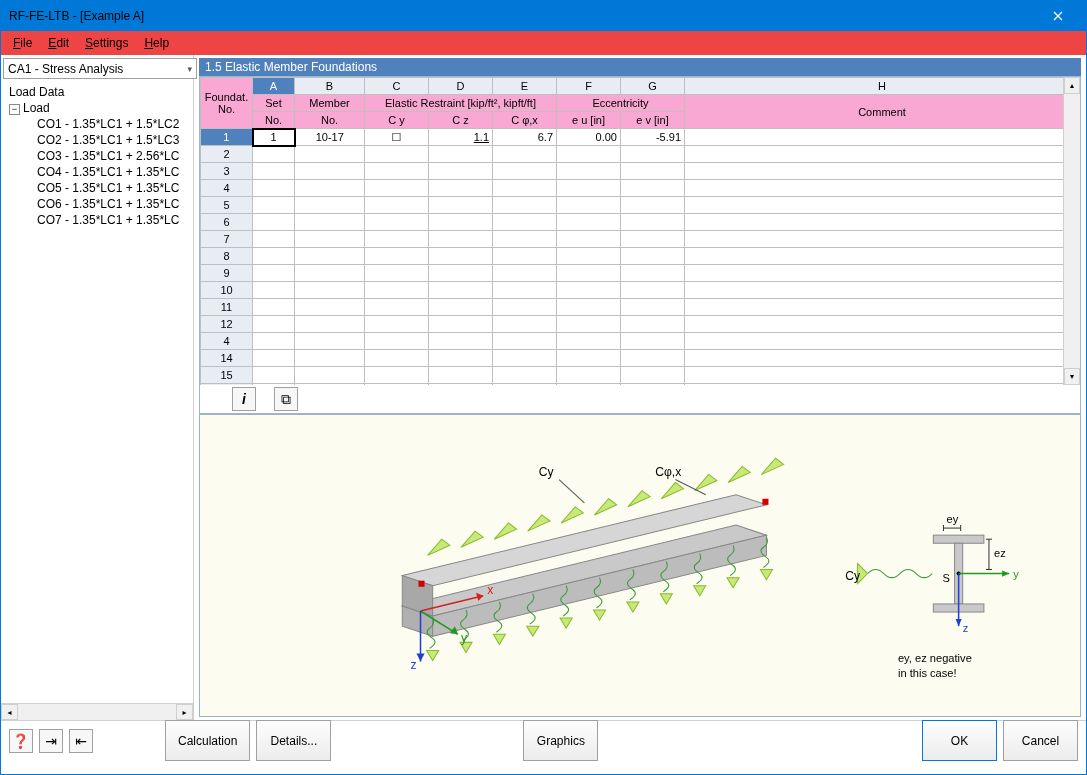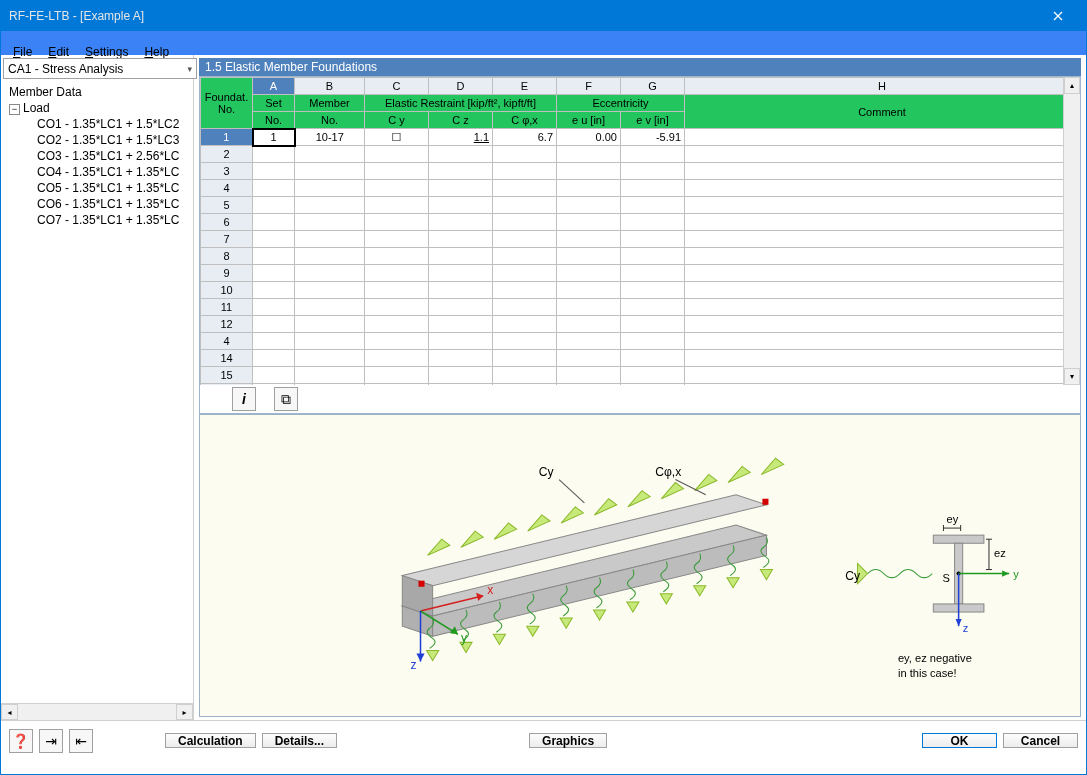--- a/index.html
+++ b/index.html
@@ -1,20 +1,20 @@
 <!DOCTYPE html>
 <html><head>
 <meta charset="utf-8">
 <style>
 * { box-sizing: border-box; margin: 0; padding: 0; }
 body { font-family: 'Segoe UI', Tahoma, sans-serif; font-size: 12px; background: #fff; width: 1087px; height: 775px; overflow: hidden; border: 1px solid #0078d7; }
-.titlebar { background: #0078d7; color: #e5e5e5; height: 30px; display: flex; align-items: center; padding: 0 8px; }
+.titlebar { background: #0078d7; color: #000000; height: 30px; display: flex; align-items: center; padding: 0 8px; }
 .titlebar-text { flex: 1; font-size: 12px; }
 .titlebar-close { width: 40px; height: 30px; display: flex; align-items: center; justify-content: center; cursor: pointer; }
-.menubar { height: 22px; display: flex; padding: 12px 4px; background: #3b82f6; }
+.menubar { height: 22px; display: flex; align-items: center; padding: 12px 4px; background: #ef4444; }
 .menu-item { padding: 2px 8px; cursor: pointer; }
 .menu-item .ul { text-decoration: underline; }
 .main-area { display: flex; height: 665px; }
 .left-panel { width: 193px; display: flex; flex-direction: column; border-right: 1px solid #d0d0d0; }
 .combo { width: 194px; height: 21px; border: 1px solid #a0a0a0; display: flex; align-items: center; padding: 0 4px; margin: 3px 2px; background: #fff; cursor: pointer; }
 .combo-text { flex: 1; }
 .combo-arrow { font-size: 9px; color: #555; }
 .tree { flex: 1; overflow: auto; padding: 2px 0; }
 .tree-root { padding-left: 6px; }
 .tree-node { padding: 1px 2px; cursor: pointer; white-space: nowrap; }
@@ -24,33 +24,33 @@
 .tree-toggle { display: inline-block; width: 11px; height: 11px; border: 1px solid #888; text-align: center; line-height: 9px; font-size: 9px; margin-right: 3px; background: #fff; color: #000; }
 .left-scroll { height: 17px; background: #f0f0f0; border-top: 1px solid #d0d0d0; display: flex; }
 .left-scroll .sb-btn { width: 17px; border: 1px solid #cfcfcf; display: flex; align-items: center; justify-content: center; font-size: 8px; }
 .left-scroll .sb-track { flex: 1; }
 .right-panel { flex: 1; display: flex; flex-direction: column; padding: 3px 5px; gap: 0; }
 .panel-title { background: #4f81bd; color: #fff; padding: 2px 6px; font-size: 12px; }
 .grid-container { border: 1px solid #9eb6ce; background: #fff; height: 338px; display: flex; flex-direction: column; }
 .grid-scroll { flex: 1; overflow: hidden; position: relative; }
 table.grid { border-collapse: collapse; width: 100%; table-layout: fixed; }
 table.grid th, table.grid td { border: 1px solid #bfbfbf; padding: 0 3px; height: 17px; font-size: 11px; text-align: center; background: #fff; }
-table.grid th { background: #22c55e; font-weight: normal; }
+table.grid th { background: #f9a8d4; font-weight: normal; }
 table.grid th.letter { background: #e8edf4; }
 table.grid th.letter.sel { background: #4f81bd; color: #fff; }
 table.grid td.rowhead { background: #e8edf4; }
 table.grid td.rowhead.sel { background: #4f81bd; color: #fff; }
 table.grid td.selcell { border: 2px solid #000; }
 .grid-vscroll { position: absolute; right: 0; top: 0; bottom: 0; width: 17px; background: #f0f0f0; border-left: 1px solid #cfcfcf; }
 .grid-vscroll .sb-btn { height: 17px; border: 1px solid #cfcfcf; display: flex; align-items: center; justify-content: center; font-size: 8px; }
 .grid-buttons { height: 28px; display: flex; align-items: center; padding: 2px 32px; gap: 18px; }
 .icon-btn { width: 24px; height: 24px; border: 1px solid #a0a0a0; background: #f7f7f7; display: flex; align-items: center; justify-content: center; cursor: pointer; font-size: 14px; }
 .diagram { flex: 1; border: 1px solid #9cb0c6; background: #fcfcf0; position: relative; }
 .bottom-bar { height: 40px; display: flex; align-items: center; padding: 6px 8px; gap: 6px; border-top: 1px solid #d0d0d0; }
-.btn { height: 15px; padding: 0 12px; border: 1px solid #a0a0a0; background: linear-gradient(#fdfdfd,#ececec); cursor: pointer; min-width: 75px; font-size: 12px; font-family: inherit; font-weight: bold; }
+.btn { height: 41px; padding: 0 12px; border: 1px solid #a0a0a0; background: linear-gradient(#fdfdfd,#ececec); cursor: pointer; min-width: 75px; font-size: 12px; font-family: inherit; }
 .btn.primary { border: 1px solid #0078d7; }
 .spacer { flex: 1; }
 </style>
 </head>
 <body>
 
 <div class="titlebar">
   <span class="titlebar-text">RF-FE-LTB - [Example A]</span>
   <div class="titlebar-close">
     <svg width="10" height="10" viewBox="0 0 10 10">
@@ -67,21 +67,21 @@
 </div>
 
 <div class="main-area">
   <div class="left-panel">
     <div class="combo">
       <span class="combo-text">CA1 - Stress Analysis</span>
       <span class="combo-arrow">▾</span>
     </div>
     <div class="tree">
       <div class="tree-root">
-        <div class="tree-node"><span>Member Data</span></div>
+        <div class="tree-node"><span>Load Data</span></div>
         <div class="tree-node" style="padding-left:2px"><span class="tree-toggle">−</span><span>Load</span></div>
         <div class="tree-children2" id="tree-loads">
             <div class="tree-node">CO1 - 1.35*LC1 + 1.5*LC2</div>
             <div class="tree-node">CO2 - 1.35*LC1 + 1.5*LC3</div>
             <div class="tree-node">CO3 - 1.35*LC1 + 2.56*LC</div>
             <div class="tree-node">CO4 - 1.35*LC1 + 1.35*LC</div>
             <div class="tree-node">CO5 - 1.35*LC1 + 1.35*LC</div>
             <div class="tree-node">CO6 - 1.35*LC1 + 1.35*LC</div>
             <div class="tree-node">CO7 - 1.35*LC1 + 1.35*LC</div>
           </div>

